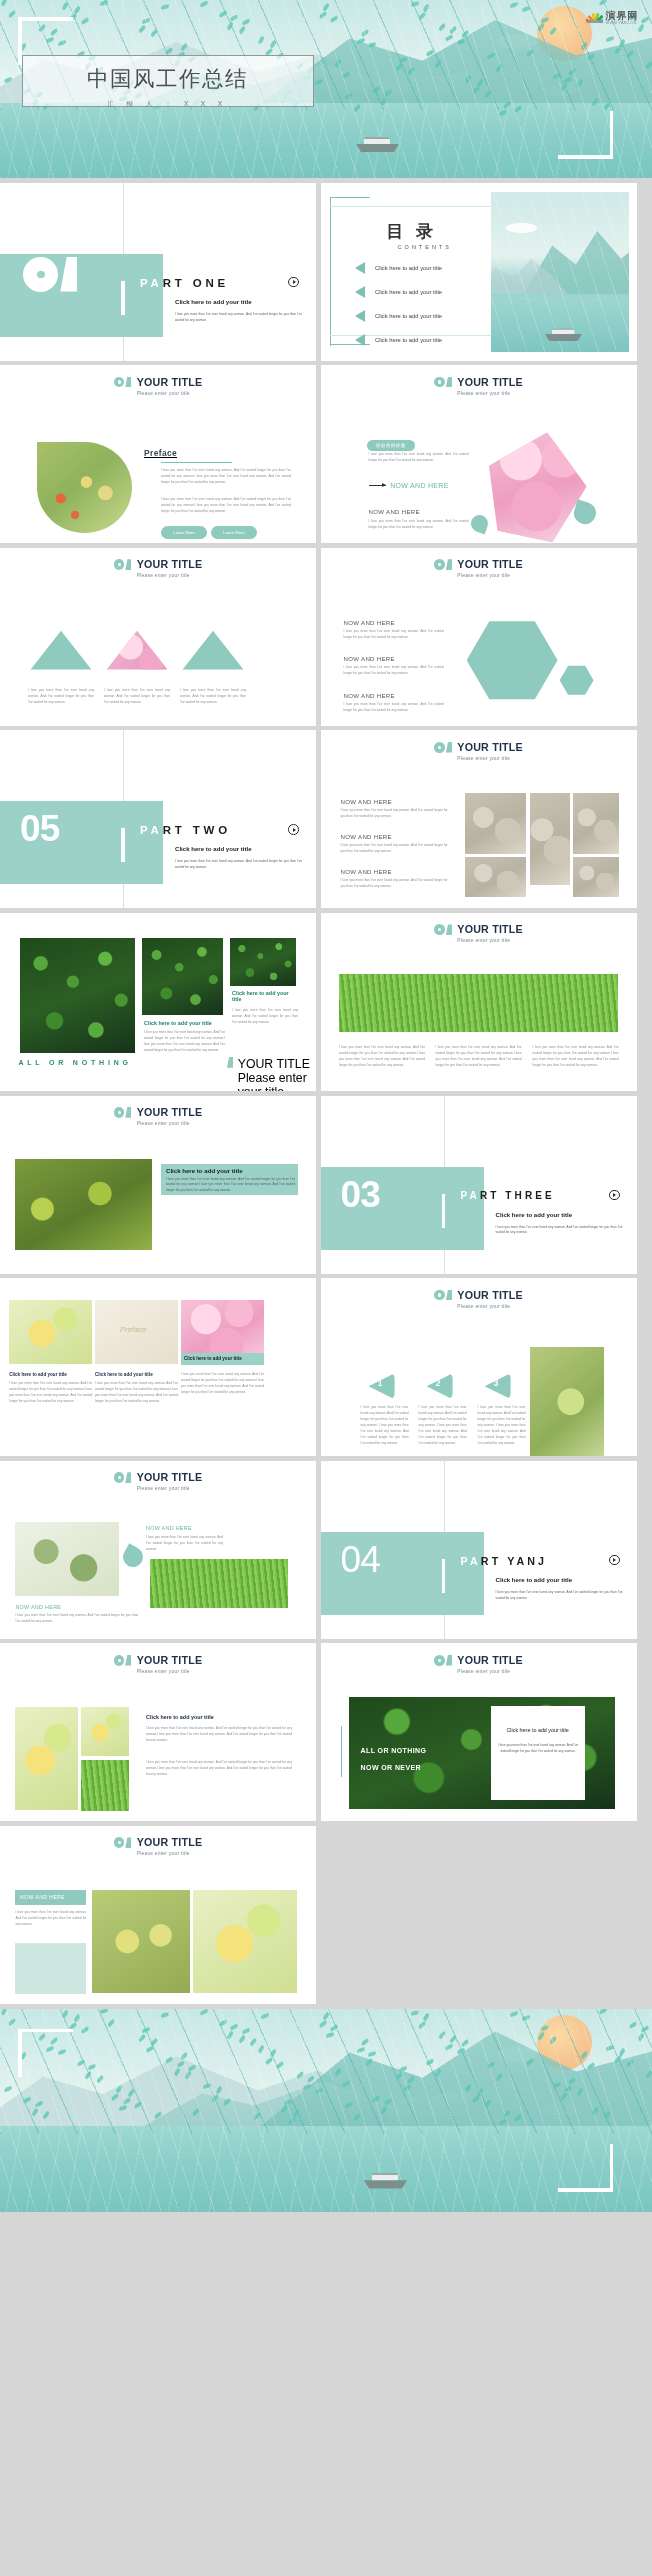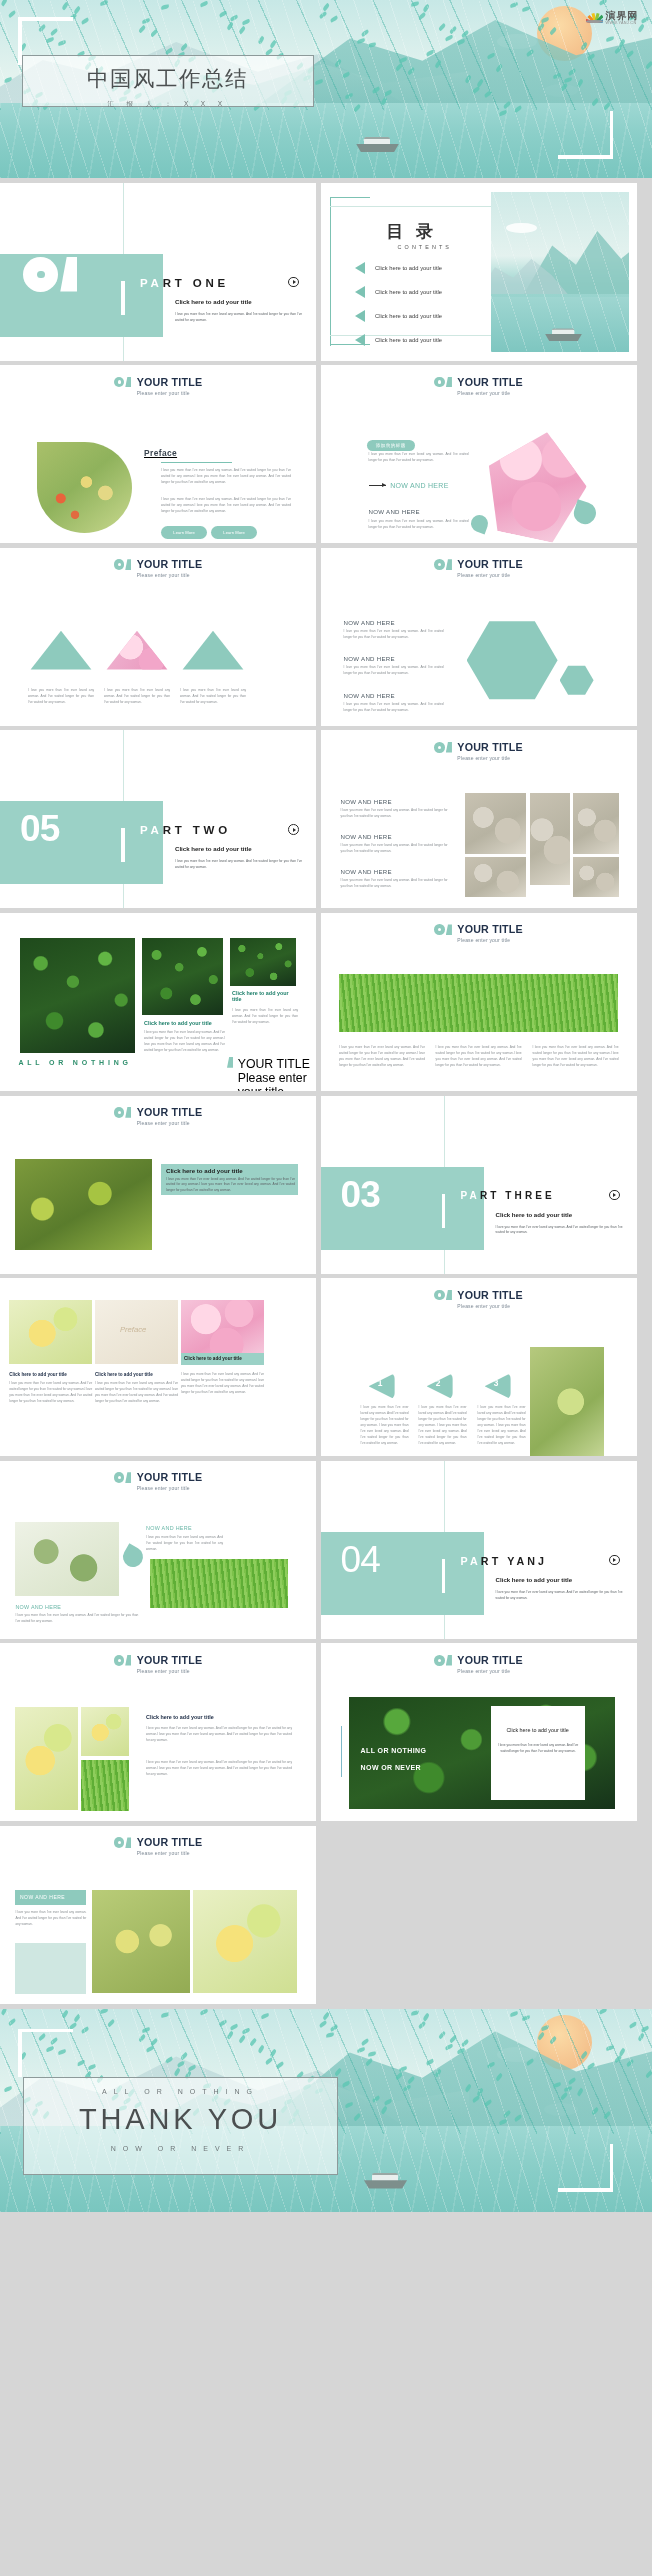--- a/index.html
+++ b/index.html
@@ -914,21 +914,16 @@
     <div class="boat" style="left:361px;bottom:23px;">
       <div class="cabin"></div>
         <div class="hull"></div>
     </div>
     <div class="cov-frame" style="top:20px;height:163px;">
       <div class="l-top"></div>
         <div class="l-left"></div>
       <div class="r-bot"></div>
         <div class="r-right"></div>
     </div>
-    <div class="close-box">
-      <div class="close-top">ALL  OR  NOTHING</div>
-      <div class="close-main">THANK YOU</div>
-      <div class="close-bot">NOW  OR  NEVER</div>
-    </div>
   </div>
 
 </div>
 
 
 </body></html>

